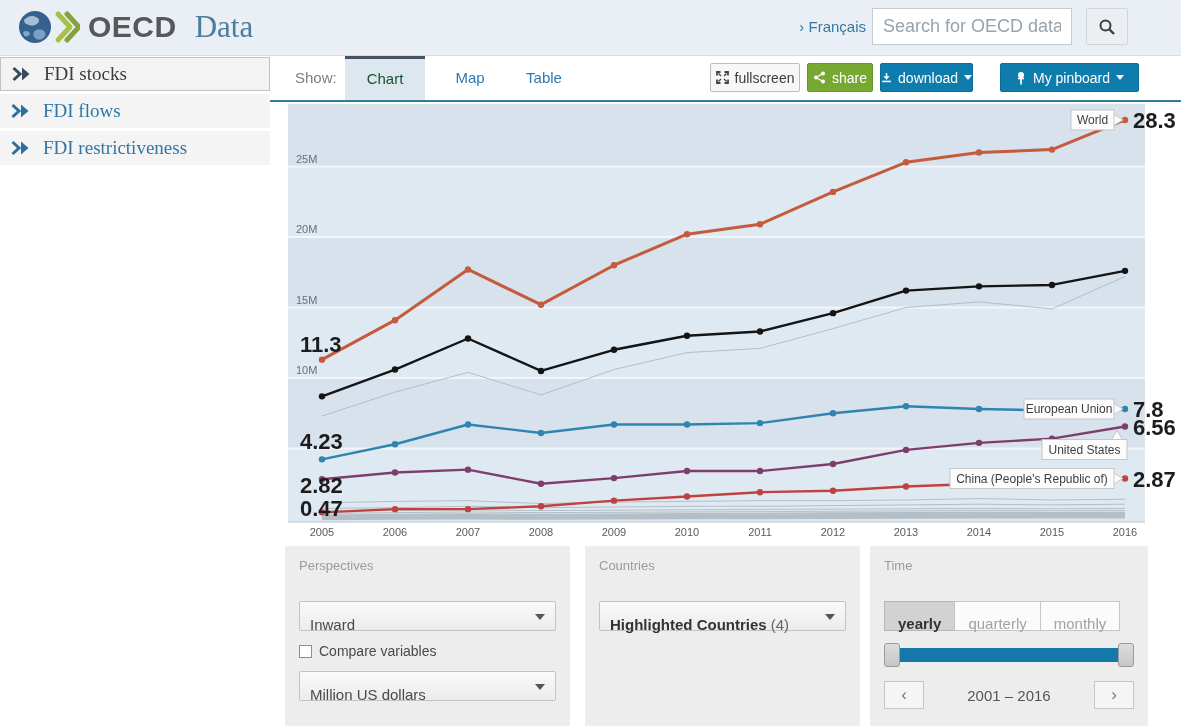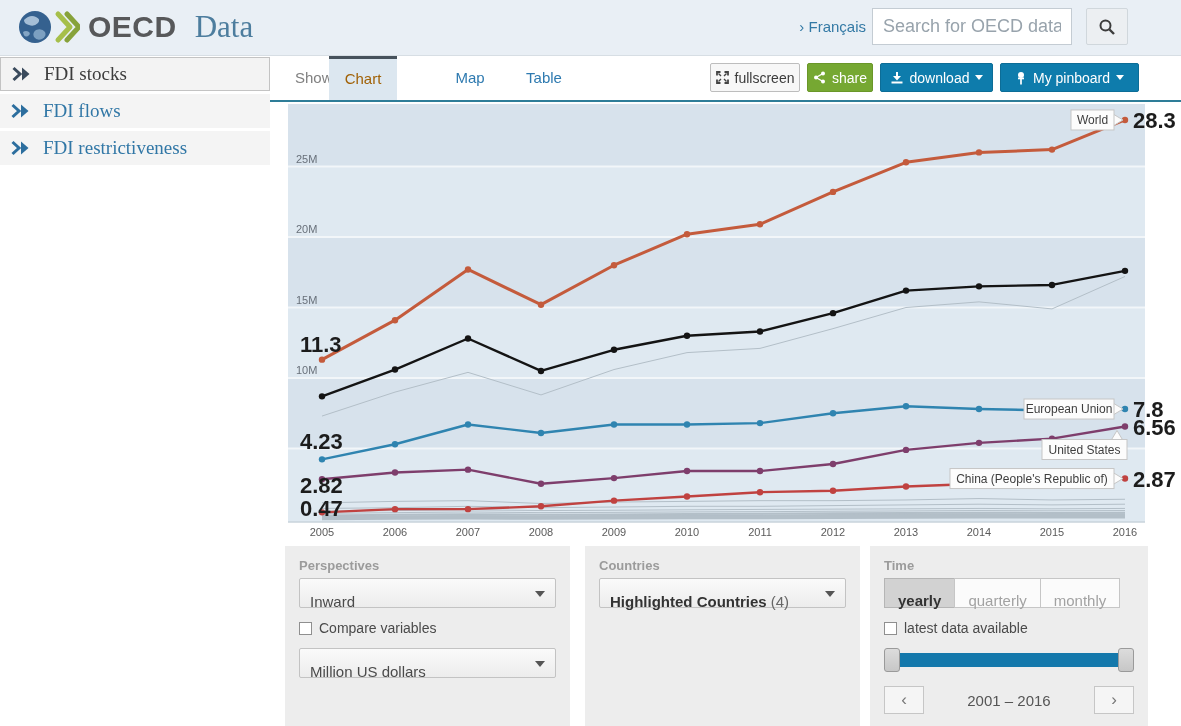--- a/index.html
+++ b/index.html
@@ -26,46 +26,46 @@
                gap:12px; padding:0 10px; font-family:"Liberation Serif", serif; font-size:19px;
                color:#3177a6; cursor:pointer; }
   .side-item.active { background:#f3f3f3; border:1px solid #c3c3c3; color:#3d3d3d; }
 
   
   .main { position:absolute; left:270px; top:56px; width:911px; height:670px; }
   .tabbar { position:relative; height:44px; background:#fff; }
   .show-label { position:absolute; left:25px; top:13px; color:#808080; font-size:15px; }
   .tab { position:absolute; top:0; height:44px; line-height:44px; text-align:center;
          font-size:15px; cursor:pointer; }
-  .tab-chart { left:59px; width:68px; background:#dce7f0; border-top:3px solid #47525c;
-               line-height:40px; color:#a16207; }
+  .tab-chart { left:75px; width:80px; background:#dce7f0; border-top:3px solid #47525c;
+               line-height:40px; color:#14532d; }
   .tab-map { left:170px; width:60px; color:#2e7ab0; }
   .tab-table { left:242px; width:64px; color:#2e7ab0; }
   .tb-btn { position:absolute; top:7px; height:29px; display:flex; align-items:center;
             justify-content:center; gap:6px; font-size:14px; cursor:pointer; border-radius:2px; }
   .btn-fullscreen { left:440px; width:90px; background:#f7f7f7; border:1px solid #bdbdbd; color:#3c3c3c; }
   .btn-share { left:537px; width:66px; background:#76a832; border:1px solid #6a9729; color:#fff; }
-  .btn-download { left:610px; width:113px; background:#0e7cac; border:1px solid #0c6d97; color:#fff; }
+  .btn-download { left:610px; width:93px; background:#0e7cac; border:1px solid #0c6d97; color:#fff; }
   .btn-pinboard { left:730px; width:139px; background:#0e7cac; border:1px solid #0c6d97; color:#fff; }
   .caret-w { width:0; height:0; border-left:4px solid transparent; border-right:4px solid transparent;
              border-top:5px solid #fff; }
 
   
   .chart-section { position:absolute; left:0; top:44px; width:911px; height:446px;
                    background:#fff; border-top:2px solid #2e7d98; }
   #chart-svg { position:absolute; left:18px; top:2px; }
 
   
   .controls { position:absolute; left:0; top:490px; width:911px; height:180px; background:#fff; }
   .panel { position:absolute; top:0; bottom:0; background:#ededed; padding:12px 14px; }
   .p1 { left:15px; width:285px; }
   .p2 { left:315px; width:275px; }
   .p3 { left:600px; width:278px; }
   .copyright { position:absolute; right:38px; top:5px; color:#8a8a8a; font-size:14px; }
-  .panel-title { color:#9b9b9b; font-weight:bold; font-size:13px; margin-bottom:5px; }
+  .panel-title { color:#9b9b9b; font-weight:normal; font-size:13px; margin-bottom:28px; }
   .dropdown { height:30px; background:linear-gradient(#fafafa,#ececec); border:1px solid #c3c3c3;
               border-radius:2px; display:flex; align-items:center; padding:16px 26px 0 10px;
               font-size:15px; color:#4a4a4a; position:relative; margin-bottom:12px; cursor:pointer; }
   .caret-d { position:absolute; right:10px; top:12px; width:0; height:0;
              border-left:5px solid transparent; border-right:5px solid transparent;
              border-top:6px solid #555; }
   .checkbox-row { display:flex; align-items:center; gap:7px; font-size:14px; color:#4a4a4a;
                   margin-bottom:12px; cursor:pointer; }
   .checkbox { width:13px; height:13px; background:#fff; border:1px solid #8f8f8f; flex:none; }
   .dd-bold { font-weight:bold; color:#333; }
@@ -354,24 +354,20 @@
       </div>
     </div>
 
     <div class="panel p3">
       <div class="panel-title">Time</div>
       <div class="seg-row">
         <div class="seg active">yearly</div>
         <div class="seg">quarterly</div>
         <div class="seg">monthly</div>
       </div>
-      <div class="checkbox-row">
-        <span class="checkbox"></span>
-        <span>latest data available</span>
-      </div>
       <div class="slider">
         <div class="slider-track"></div>
         <div class="slider-handle sh-left"></div>
         <div class="slider-handle sh-right"></div>
       </div>
       <div class="pager">
         <div class="pager-btn">‹</div>
         <div class="pager-label">2001 – 2016</div>
         <div class="pager-btn">›</div>
       </div>

